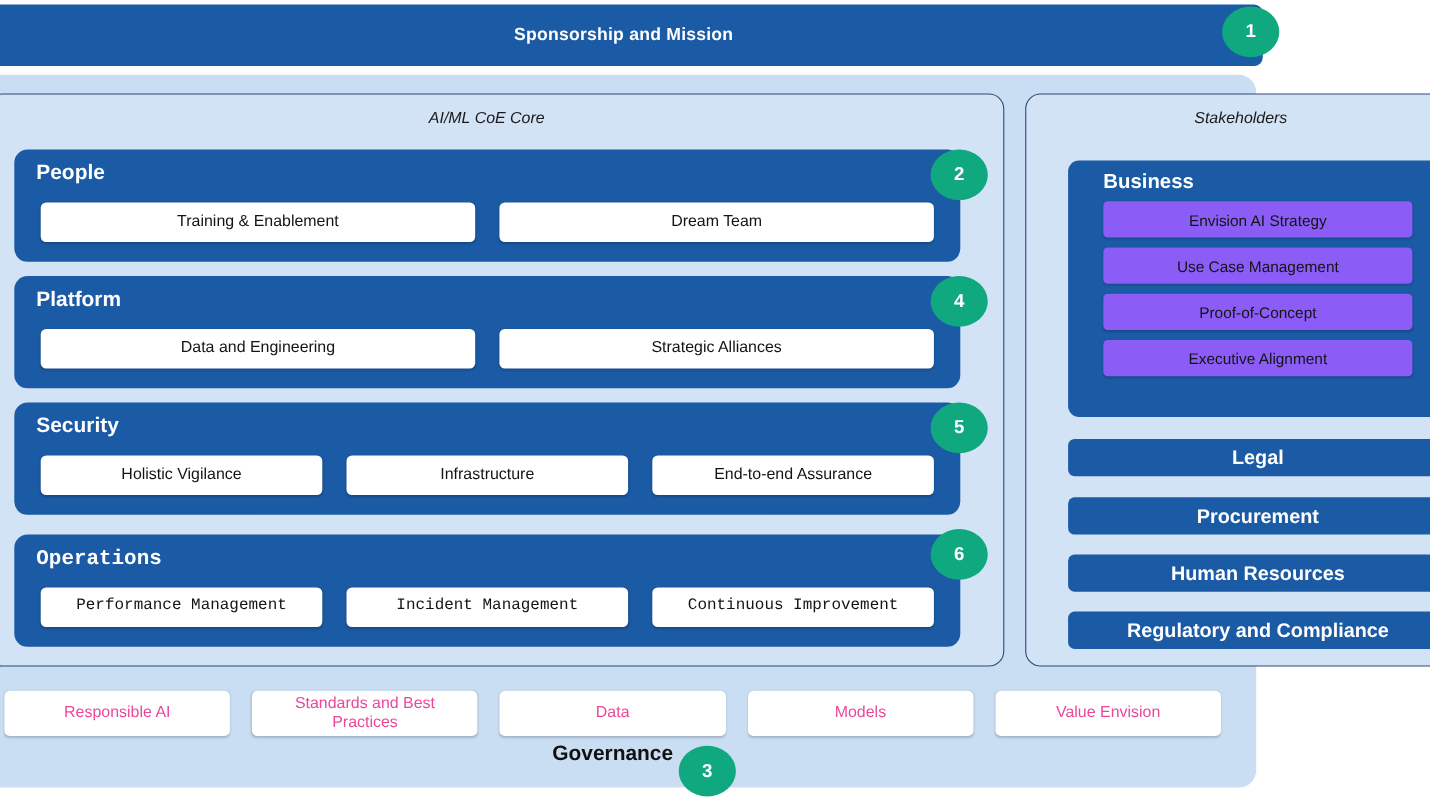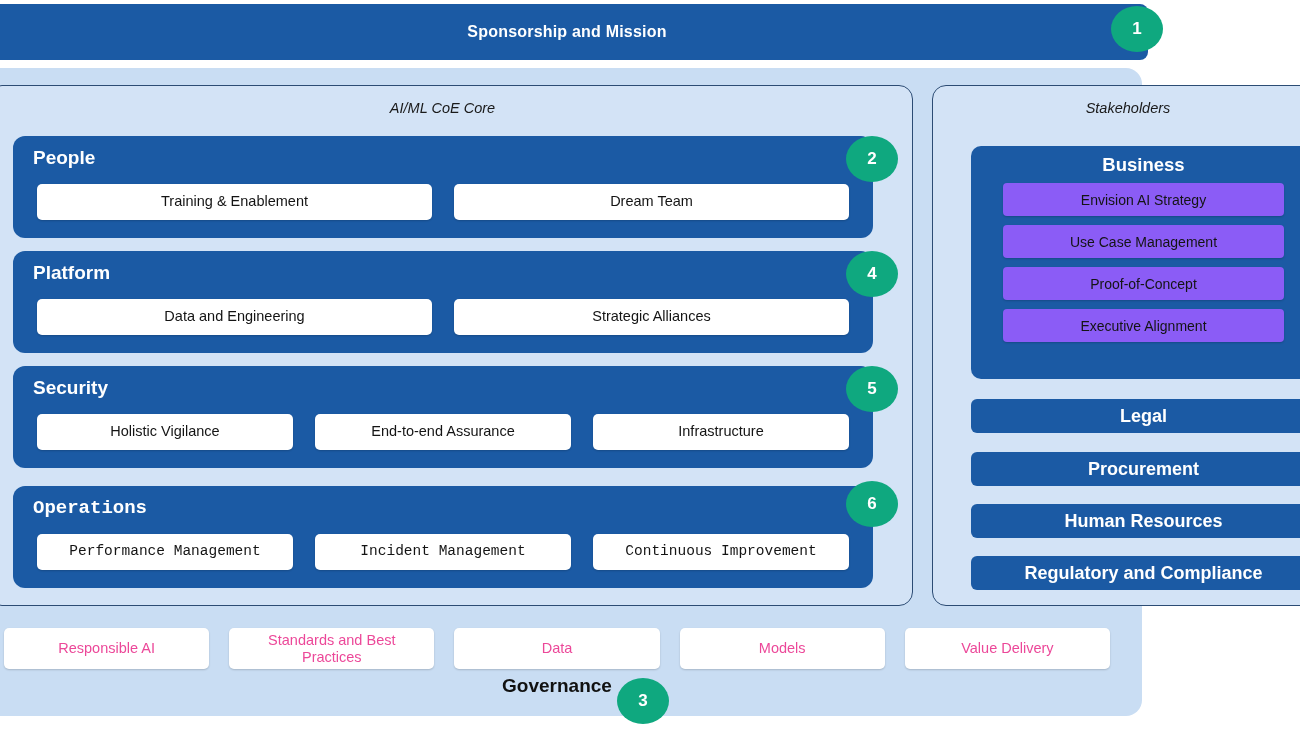--- a/index.html
+++ b/index.html
@@ -155,21 +155,20 @@
     height: 233px;
     background: #1B5AA4;
     border-radius: 10px;
     box-sizing: border-box;
     padding: 8px 32px 10px 32px;
   }
   .business-title {
     color: #ffffff;
     font-size: 18.5px;
     font-weight: bold;
-    text-align: center;
     margin-bottom: 7px;
   }
   .business-chip {
     height: 33px;
     background: #8b5cf6;
     border-radius: 4px;
     display: flex;
     align-items: center;
     justify-content: center;
     font-size: 14px;
@@ -260,22 +259,22 @@
       <div class="pillar-items">
         <div class="chip">Data and Engineering</div>
         <div class="chip">Strategic Alliances</div>
       </div>
     </div>
 
     <div class="pillar" style="top:280px;">
       <div class="pillar-title">Security</div>
       <div class="pillar-items">
         <div class="chip">Holistic Vigilance</div>
+        <div class="chip">Infrastructure</div>
         <div class="chip">End-to-end Assurance</div>
-        <div class="chip">Infrastructure</div>
       </div>
     </div>
 
     <div class="pillar" style="top:400px;font-family:Liberation Mono, monospace;">
       <div class="pillar-title">Operations</div>
       <div class="pillar-items">
         <div class="chip">Performance Management</div>
         <div class="chip">Incident Management</div>
         <div class="chip">Continuous Improvement</div>
       </div>
@@ -302,18 +301,18 @@
     <div class="stake-bar" style="top:366px;">Procurement</div>
     <div class="stake-bar" style="top:418px;">Human Resources</div>
     <div class="stake-bar" style="top:470px;">Regulatory and Compliance</div>
   </div>
 
   <div class="gov-row">
     <div class="gov-chip">Responsible AI</div>
     <div class="gov-chip">Standards and Best Practices</div>
     <div class="gov-chip">Data</div>
     <div class="gov-chip">Models</div>
-    <div class="gov-chip">Value Delivery</div>
+    <div class="gov-chip">Value Envision</div>
   </div>
   <div class="gov-label">Governance</div>
   <div class="badge" style="left:617px; top:678px;">3</div>
 
 </div>
 
 </body></html>

